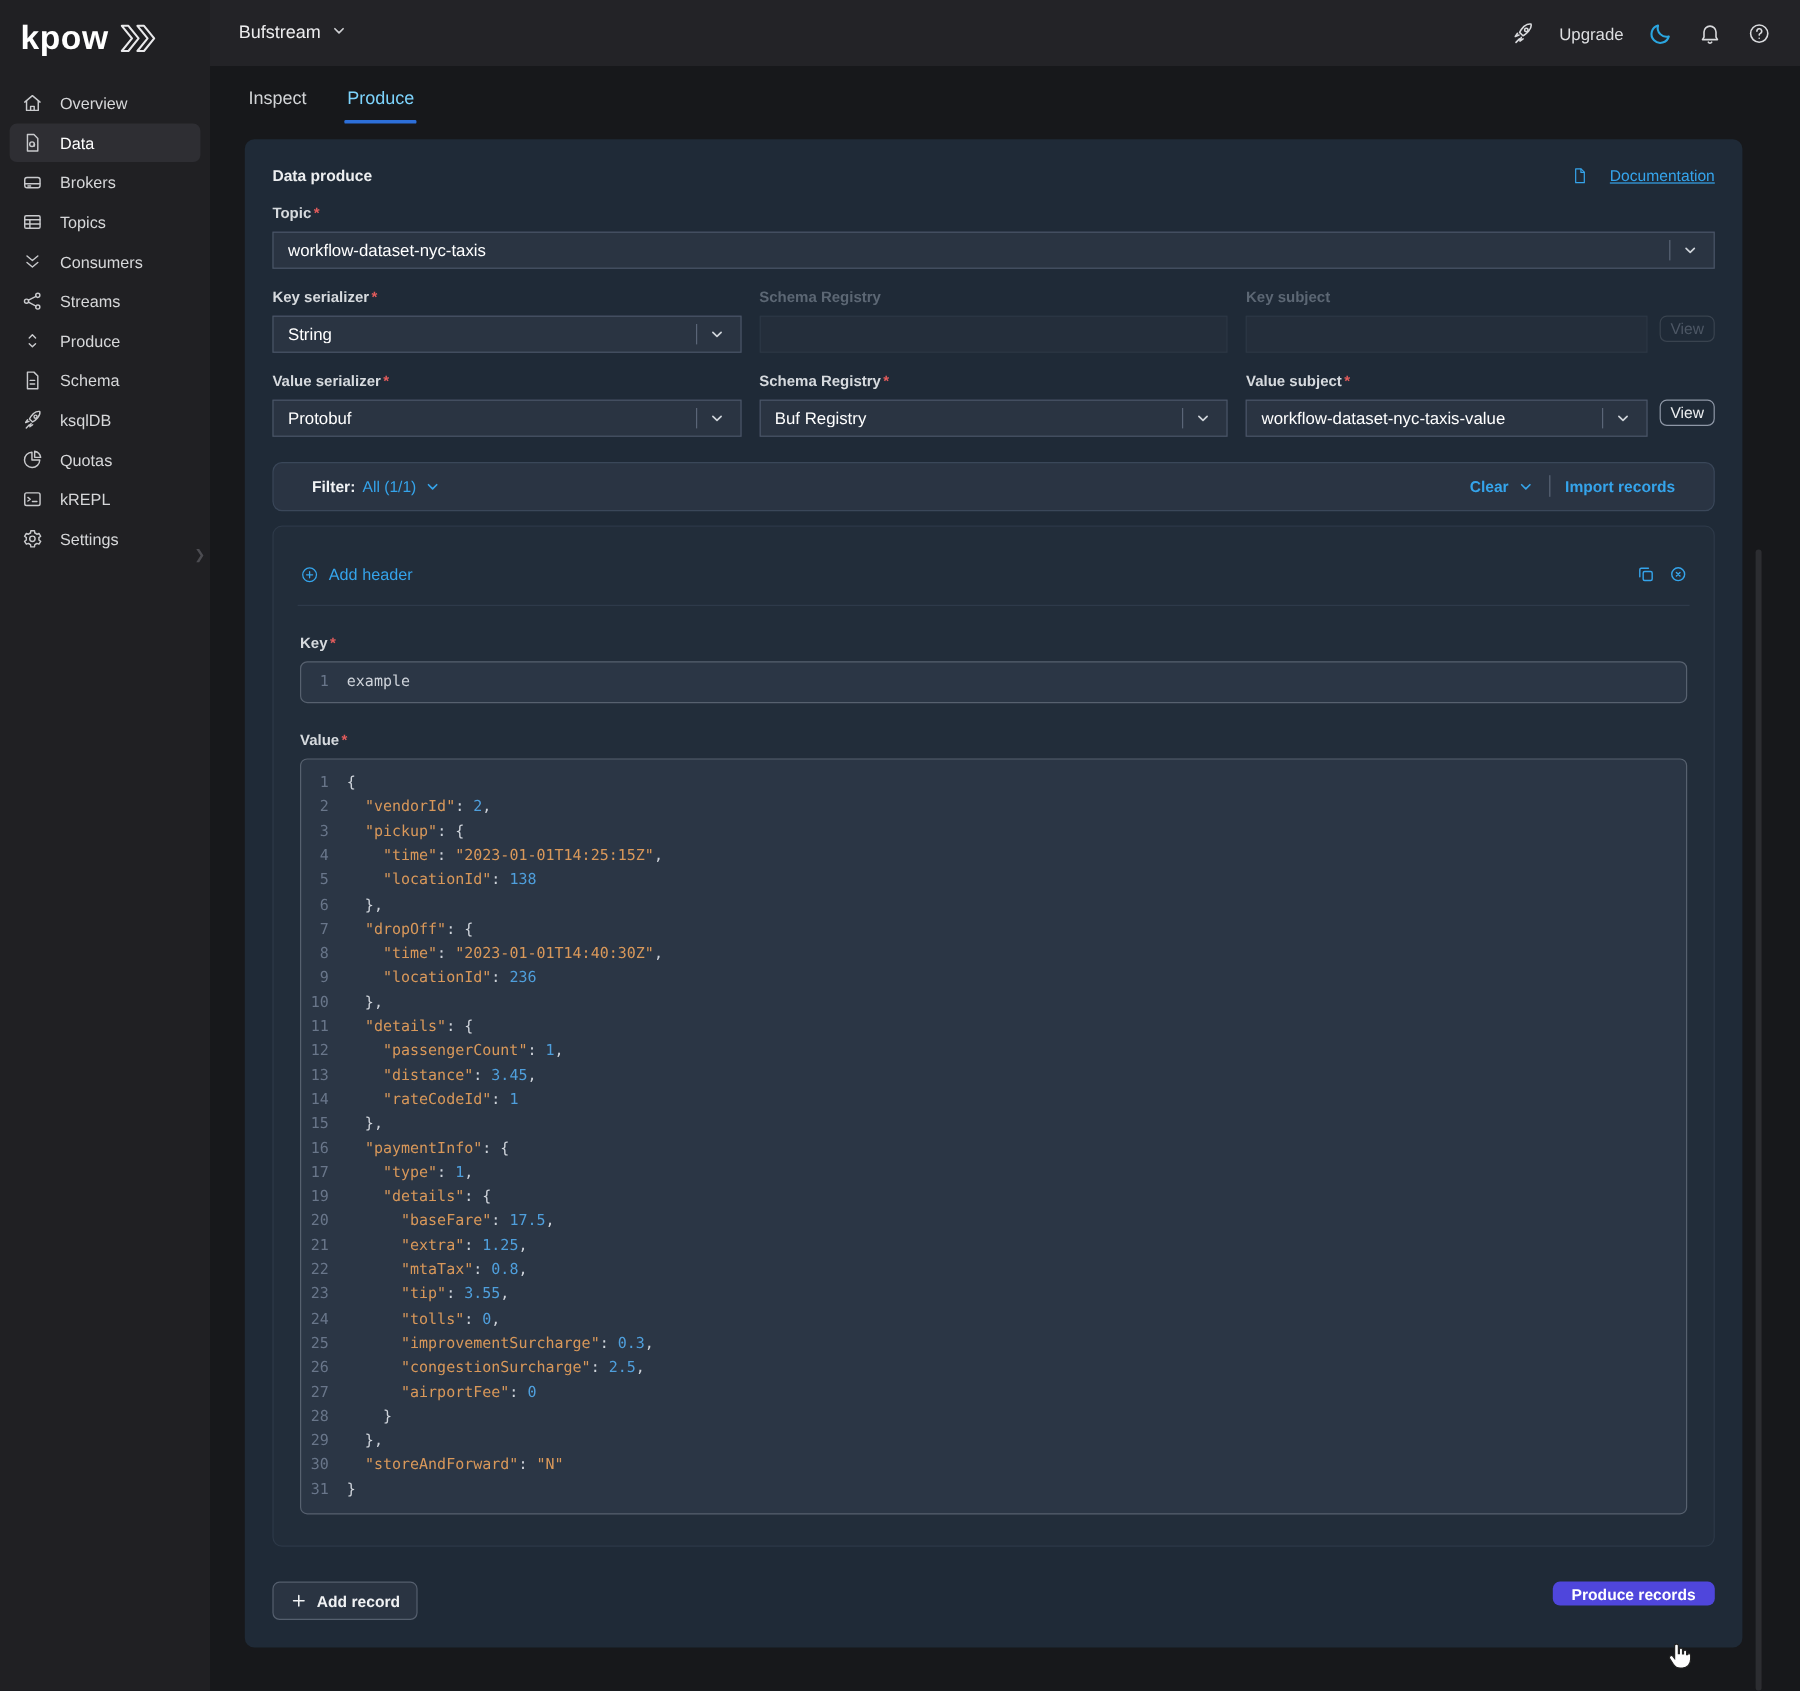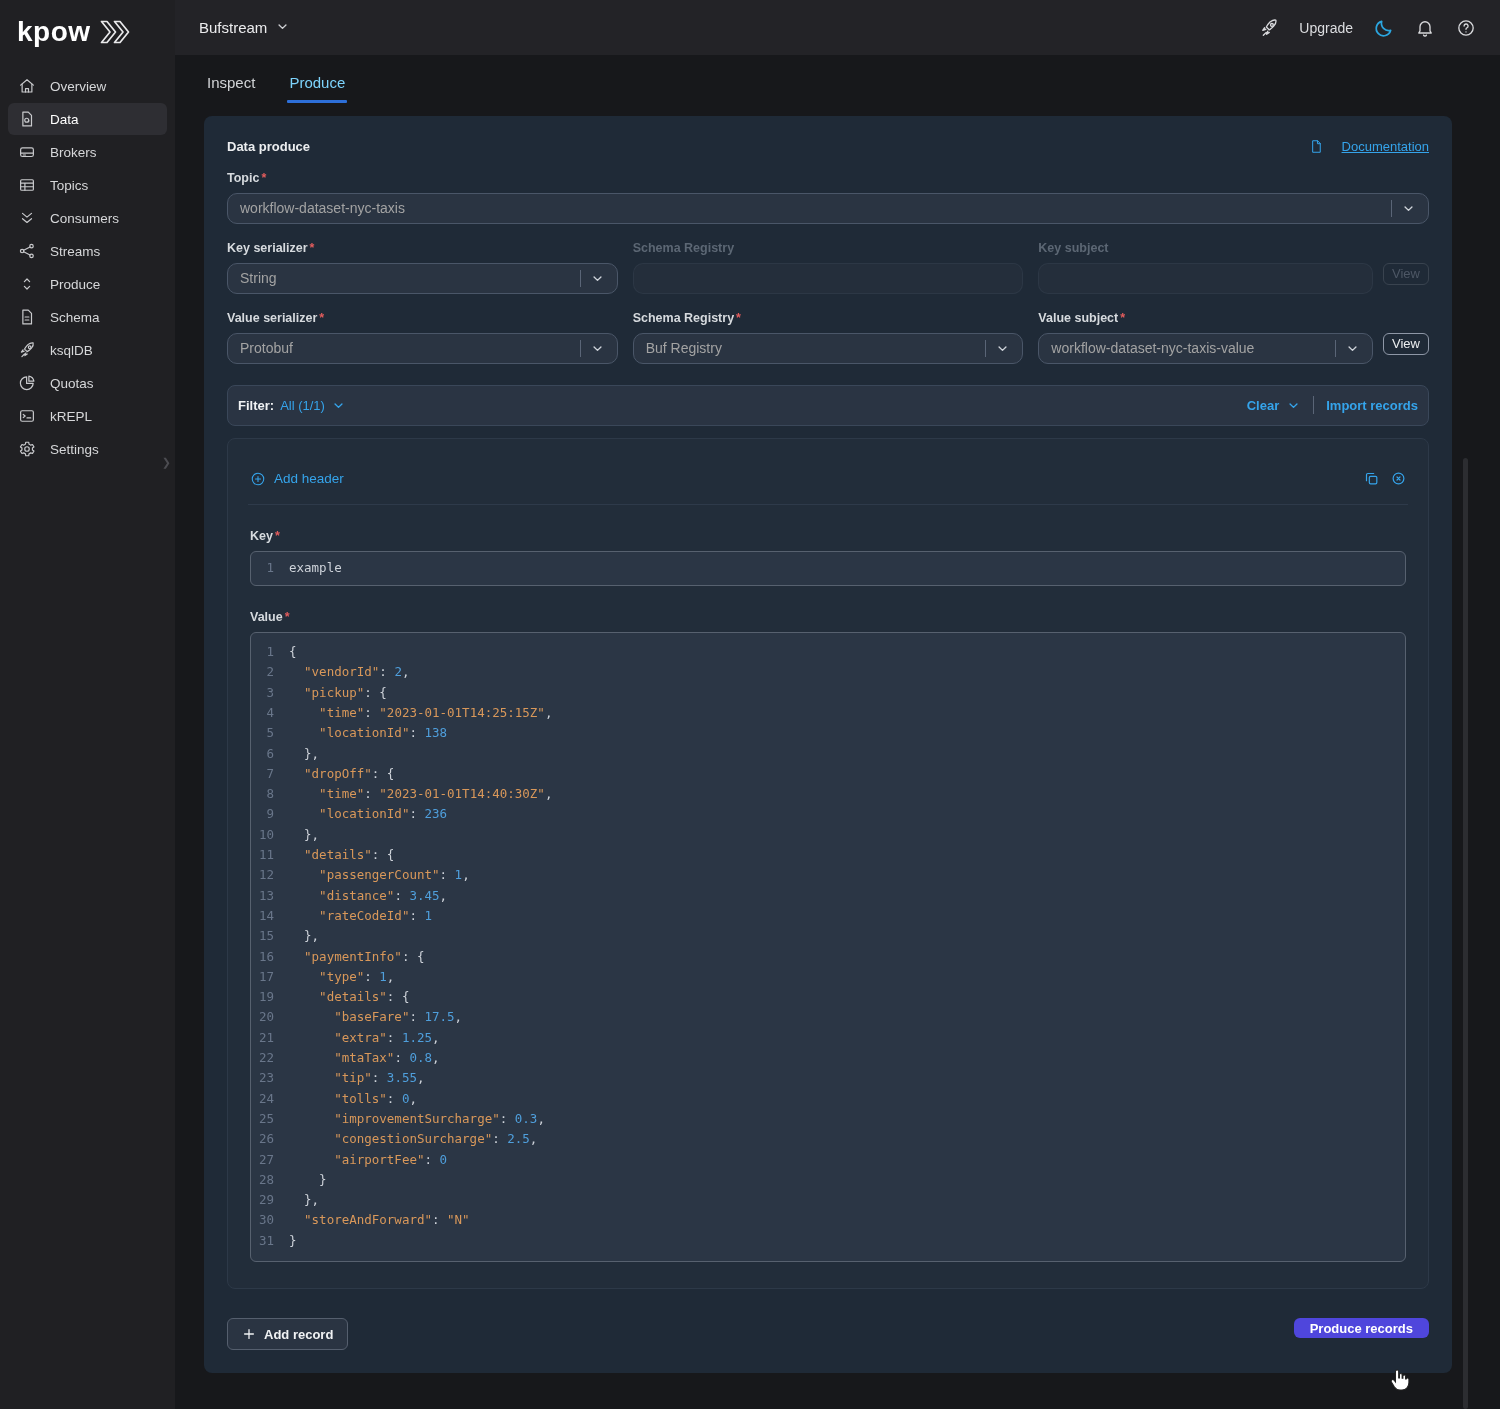--- a/index.html
+++ b/index.html
@@ -40,33 +40,33 @@
   .panel { margin:13px 48px 12px 29px; height:1257px; background:#1f2a37; border-radius:8px; padding:23px; display:flex; flex-direction:column; }
   .panel-head { display:flex; align-items:center; }
   .panel-title { font-size:13px; font-weight:bold; color:#eceef0; }
   .doc-link { margin-left:auto; display:flex; gap:18px; color:#35a4eb; font-size:13px; cursor:pointer; }
   .doc-link .lbl { text-decoration:underline; }
   .doc-link svg { width:15px; height:15px; }
 
   .field-label { font-size:12.5px; color:#d6dade; margin:17px 0 8px; font-weight:bold; }
   .field-label.dim { color:#5c6774; }
   .req { color:#e25c5c; margin-left:2px; }
-  .select, .input { height:31px; background:#2a3442; border:1px solid #4a5668; border-radius:10px; display:flex; align-items:center; padding:0 12px; font-size:14px; color:#a3a3a3; cursor:pointer; }
+  .select, .input { height:31px; background:#2a3442; border:1px solid #4a5668; border-radius:0; display:flex; align-items:center; padding:0 12px; font-size:14px; color:#ffffff; cursor:pointer; }
   .select .val { flex:1; white-space:nowrap; overflow:hidden; }
   .select .divider { width:1px; height:17px; background:#5a6577; margin:0 9px 0 6px; }
   .select .chev { color:#cfd4da; display:flex; }
   .input.disabled { background:#242e3b; border-color:#39455566; cursor:default; }
   .form-grid { display:grid; grid-template-columns:1fr 1fr 1fr; column-gap:15px; }
   .subject-cell { display:flex; gap:10px; }
   .subject-cell .select, .subject-cell .input { flex:1; }
   .view-btn { width:46px; height:22px; border:1px solid #8e97a6; border-radius:6px; background:transparent; color:#eceef0; font-size:13px; font-family:inherit; cursor:pointer; }
   .view-btn.disabled { border-color:#39434f; color:#4d5765; cursor:default; }
 
   
-  .filter-bar { margin-top:21px; height:42px; background:#2a3443; border:1px solid #3a4759; border-radius:8px; display:flex; align-items:center; padding:0 10px; }
+  .filter-bar { margin-top:21px; height:42px; background:#2a3443; border:1px solid #3a4759; border-radius:8px; display:flex; align-items:center; padding:0 32px; }
   .filter-left { display:flex; align-items:center; gap:6px; font-size:13px; }
   .filter-title { font-weight:bold; color:#f0f2f4; }
   .filter-val { color:#35a4eb; cursor:pointer; }
   .filter-left .chev { color:#35a4eb; display:flex; }
   .filter-right { margin-left:auto; display:flex; align-items:center; gap:12px; font-size:13px; font-weight:bold; }
   .clear-link { display:flex; align-items:center; gap:7px; color:#35a4eb; cursor:pointer; }
   .vsep { width:1px; height:18px; background:#5a6577; }
   .import-link { color:#35a4eb; cursor:pointer; }
 
   

